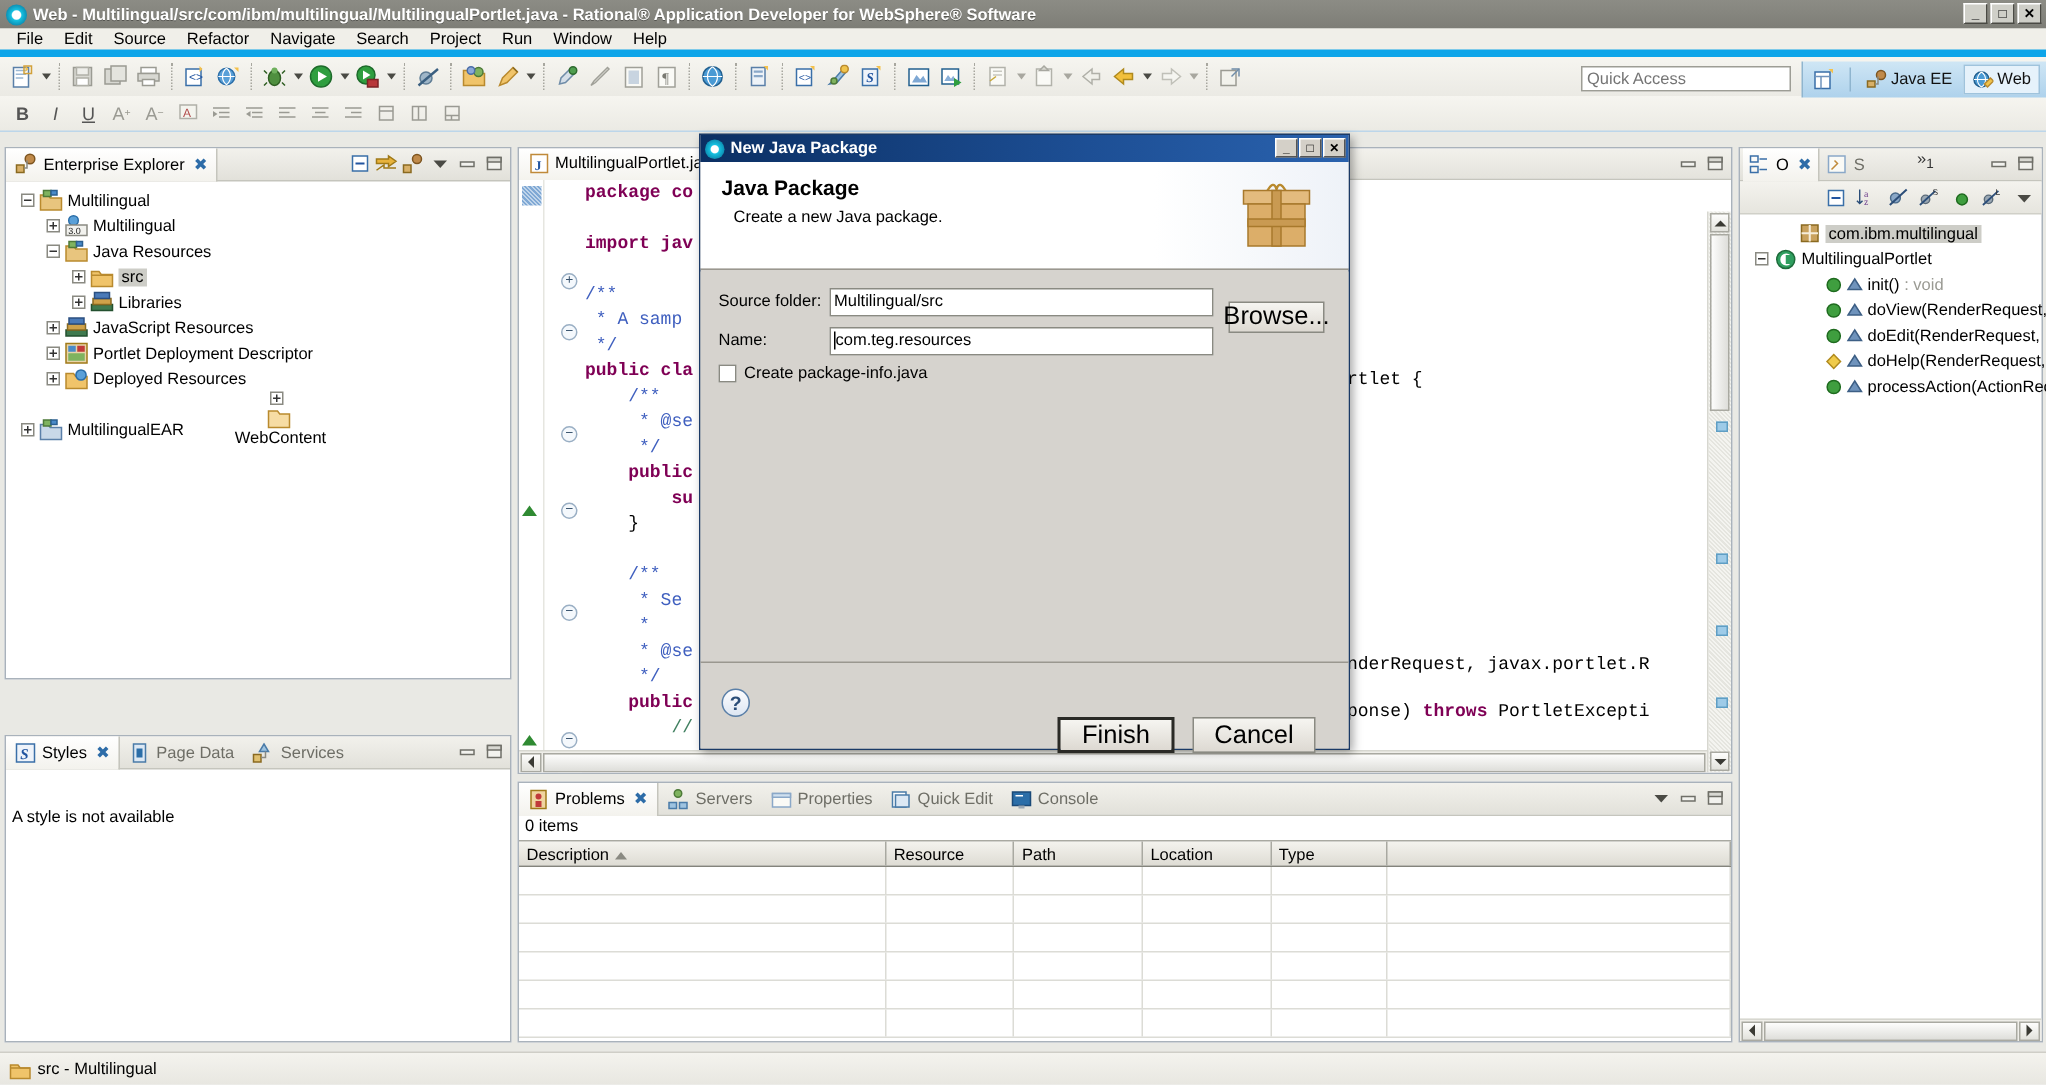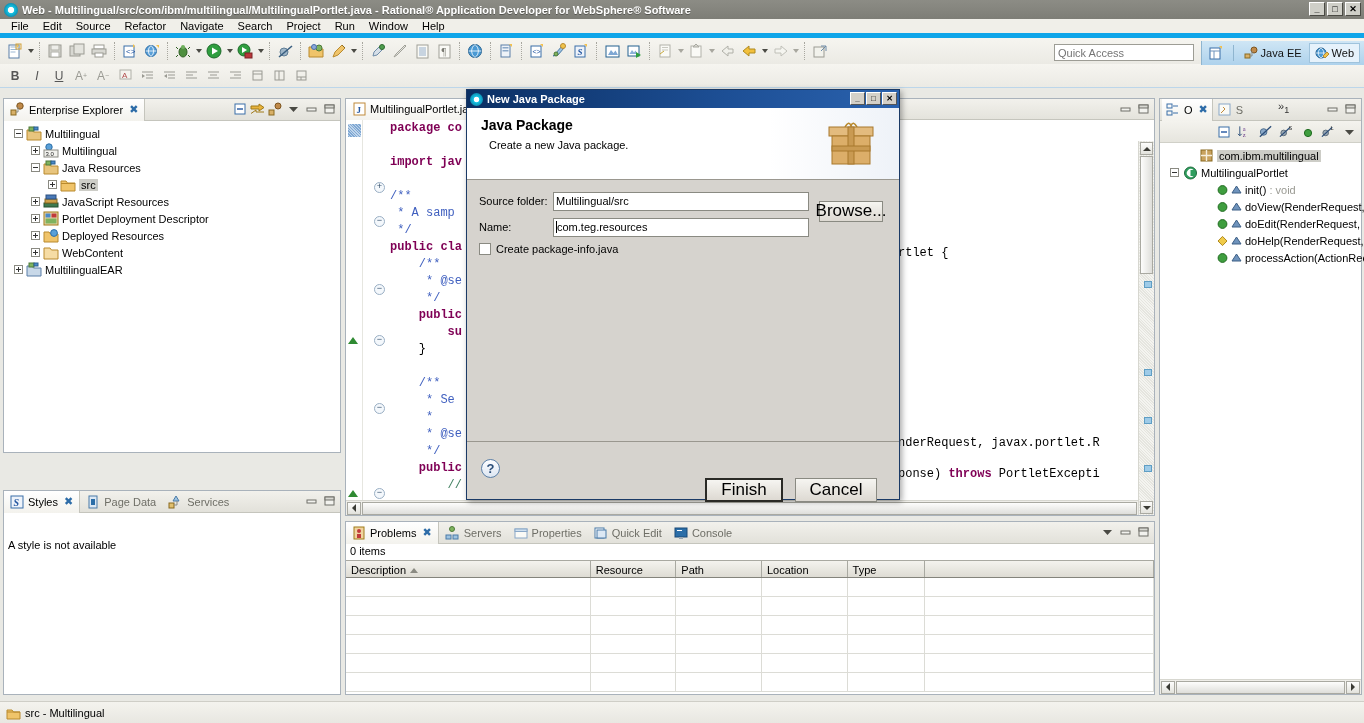--- a/index.html
+++ b/index.html
@@ -692,20 +692,31 @@
         <div class="trow" style="padding-left: 40px;">
           <span class="texp plus"></span>
           <span class="ticon">
             <svg width="16" height="15" viewBox="0 0 16 15">
               <path d="M1 4 h5 l1.5 2 H15 v8 H1 z" fill="#f0c46a" stroke="#b98a2e"></path>
               <path d="M1 6.5 h14" stroke="#b98a2e"></path>
             </svg>
           </span>
           <span class="tlabel sel">src</span>
         </div>
+        <div class="trow" style="padding-left: 40px;">
+          <span class="texp plus"></span>
+          <span class="ticon">
+            <svg width="16" height="15" viewBox="0 0 16 15">
+              <rect x="1" y="9" width="14" height="4" fill="#3f7a4f" stroke="#23502f"></rect>
+              <rect x="2" y="5" width="12" height="4" fill="#cfa24a" stroke="#8a6a20"></rect>
+              <rect x="3" y="1" width="10" height="4" fill="#4a7ab8" stroke="#2b4f80"></rect>
+            </svg>
+          </span>
+          <span class="tlabel">Libraries</span>
+        </div>
         <div class="trow" style="padding-left: 23px;">
           <span class="texp plus"></span>
           <span class="ticon">
             <svg width="16" height="15" viewBox="0 0 16 15">
               <rect x="1" y="9" width="14" height="4" fill="#3f7a4f" stroke="#23502f"></rect>
               <rect x="2" y="5" width="12" height="4" fill="#cfa24a" stroke="#8a6a20"></rect>
               <rect x="3" y="1" width="10" height="4" fill="#4a7ab8" stroke="#2b4f80"></rect>
             </svg>
           </span>
           <span class="tlabel">JavaScript Resources</span>
@@ -725,21 +736,21 @@
         <div class="trow" style="padding-left: 23px;">
           <span class="texp plus"></span>
           <span class="ticon">
             <svg width="16" height="15" viewBox="0 0 16 15">
               <path d="M1 4 h5 l1.5 2 H15 v8 H1 z" fill="#f0c46a" stroke="#b98a2e"></path>
               <circle cx="11" cy="5" r="3.4" fill="#5aa0d8" stroke="#2b6ea8"></circle>
             </svg>
           </span>
           <span class="tlabel">Deployed Resources</span>
         </div>
-        <div class="trow" style="padding-left: 23px;">
+        <div class="trow" style="padding-left: 23px; flex-direction: column;">
           <span class="texp plus"></span>
           <span class="ticon">
             <svg width="16" height="15" viewBox="0 0 16 15">
               <path d="M1 3 h6 l1.5 2 H15 v9 H1 z" fill="#f6dca4" stroke="#b98a2e"></path>
             </svg>
           </span>
           <span class="tlabel">WebContent</span>
         </div>
         <div class="trow" style="padding-left: 6px;">
           <span class="texp plus"></span>

